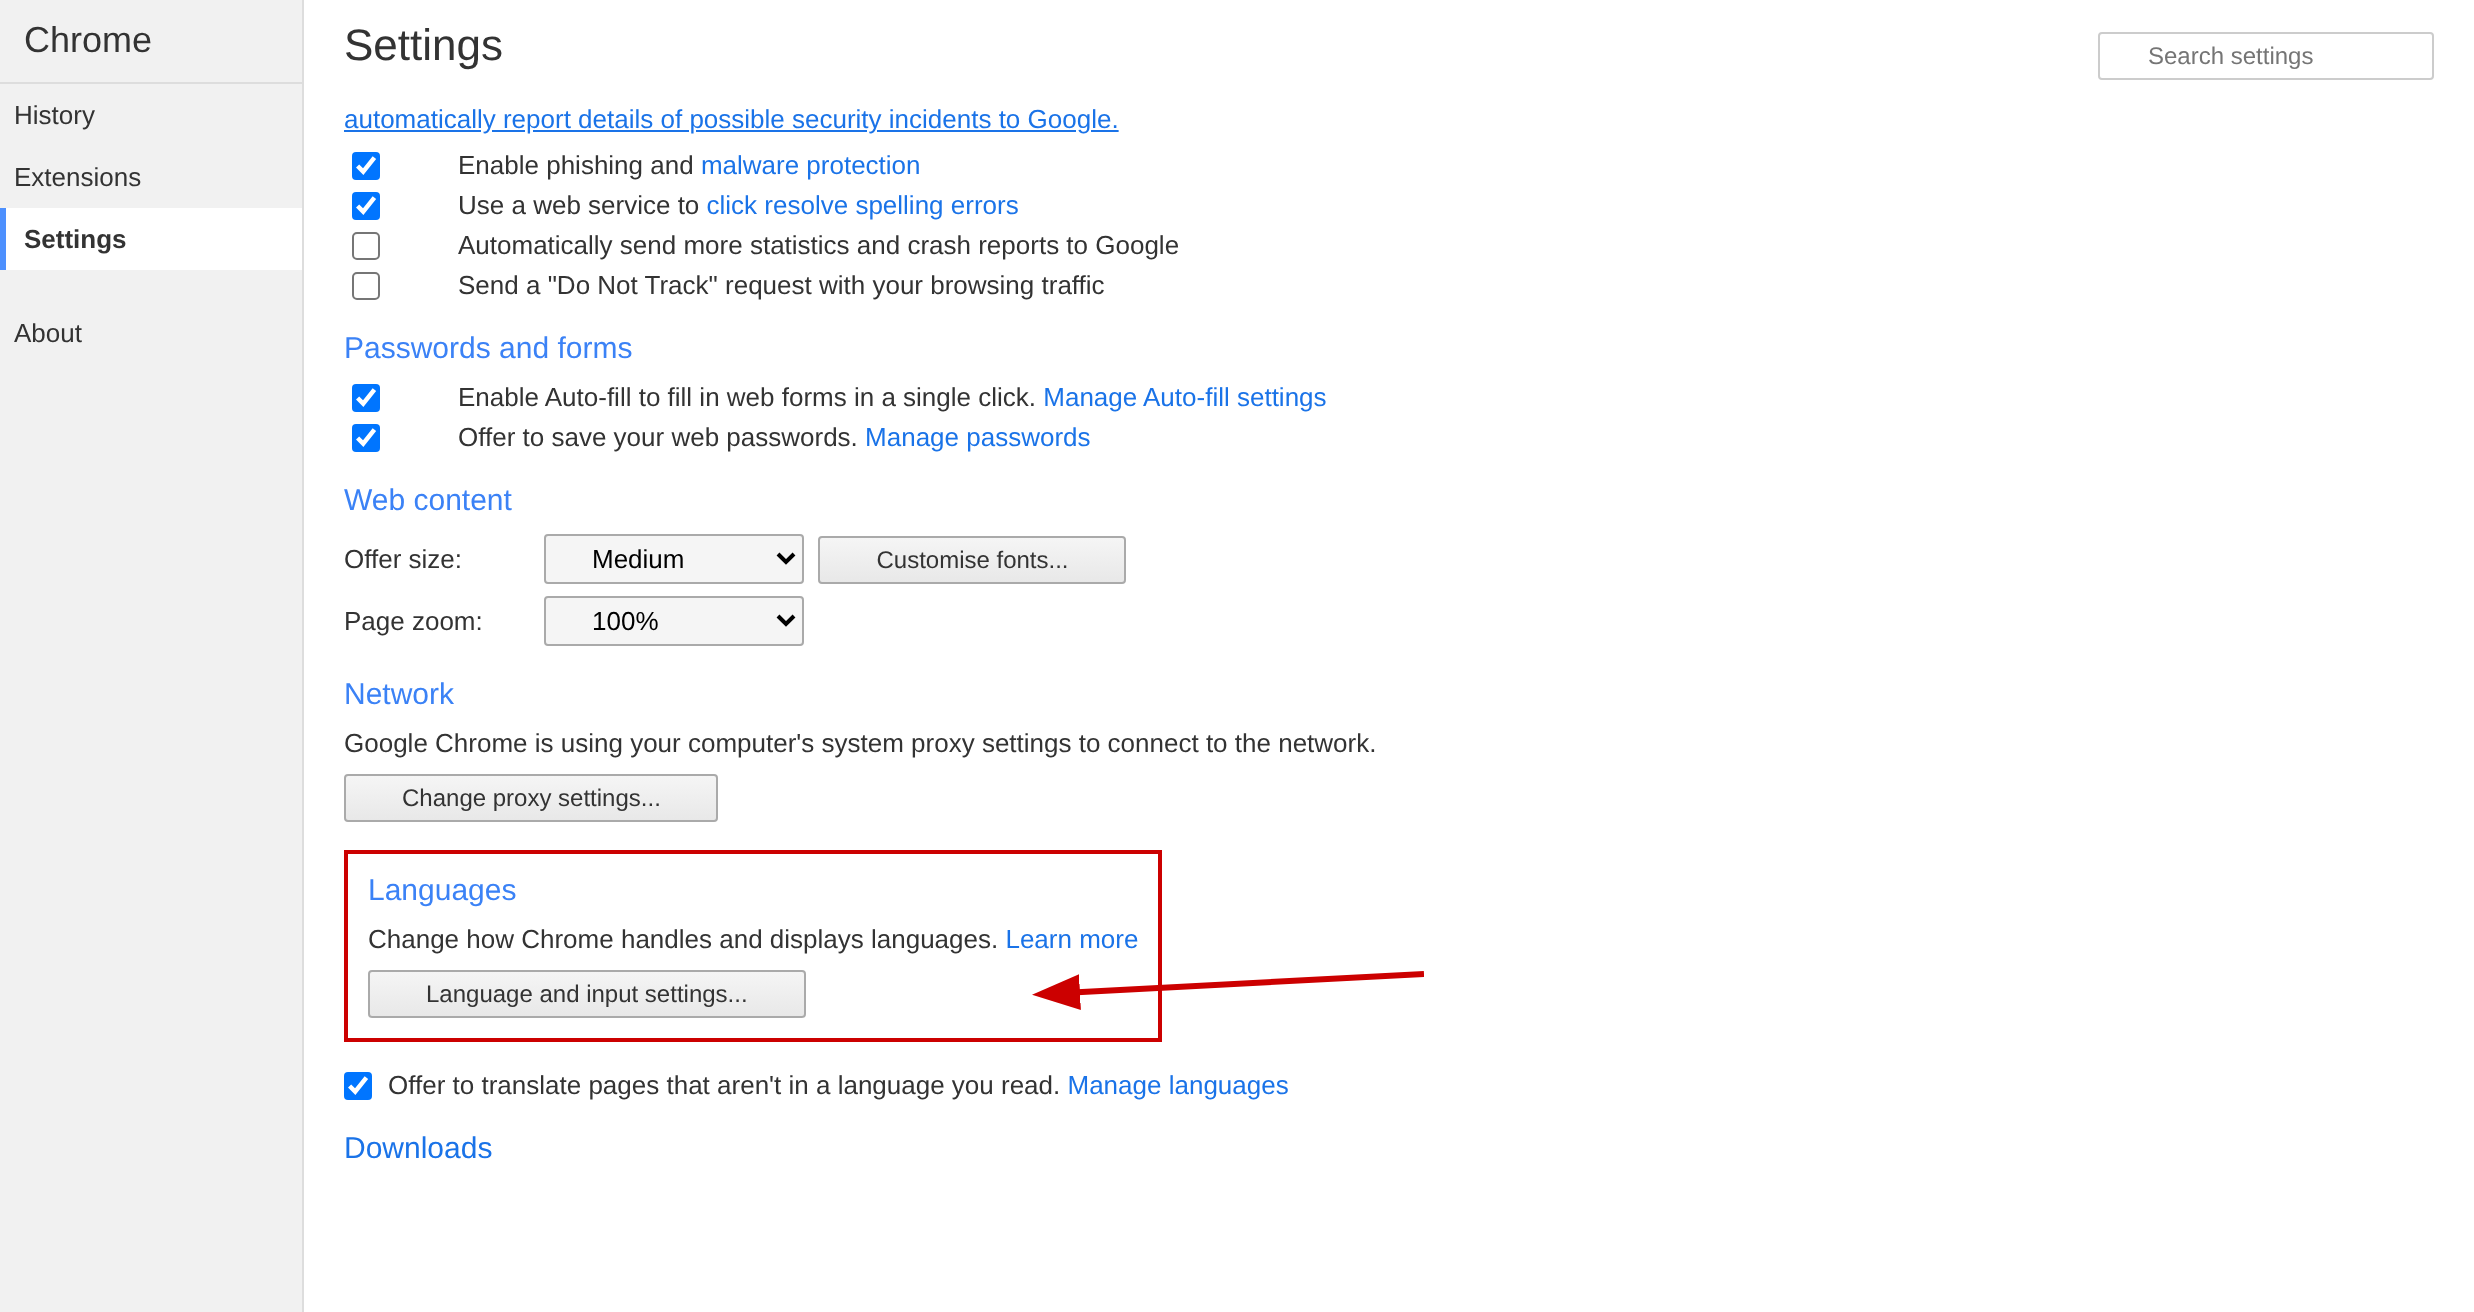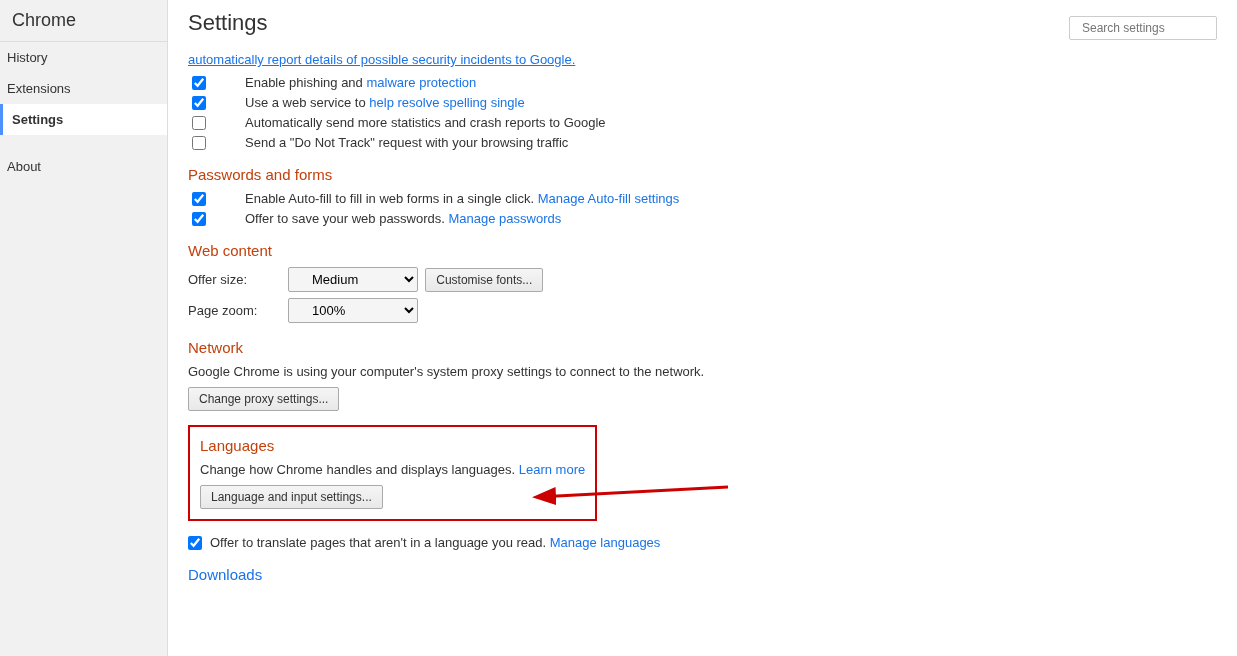--- a/index.html
+++ b/index.html
@@ -1,20 +1,20 @@
 <!DOCTYPE html>
 <html><head>
   <meta charset="utf-8">
   <style>
     * { box-sizing: border-box; margin: 0; padding: 0; }
     body { font-family: Arial, sans-serif; font-size: 13px; color: #333; background: #fff; display: flex; height: 656px; overflow: hidden; }
 
     
     #sidebar {
-      width: 168px;
+      width: 152px;
       background: #f1f1f1;
       border-right: 1px solid #ddd;
       padding-top: 0;
       flex-shrink: 0;
     }
     .sidebar-title {
       font-size: 18px;
       color: #333;
       padding: 10px 12px 10px 12px;
       font-weight: normal;
@@ -40,41 +40,41 @@
       padding: 10px 20px 20px 20px;
     }
 
     .page-title {
       font-size: 22px;
       font-weight: normal;
       color: #333;
       margin-bottom: 10px;
     }
     #search-input {
-      width: 148px;
-      padding: 4px 12px;
+      width: 168px;
+      padding: 4px 24px;
       border: 1px solid #ccc;
       border-radius: 2px;
       font-size: 12px;
       color: #999;
       background: #fff;
     }
 
     .header-area {
       display: flex;
       align-items: center;
       justify-content: space-between;
       position: relative;
       margin-bottom: 6px;
     }
 
     
     .section-title {
       font-size: 15px;
-      color: #c2410c;
+      color: #3b82f6;
       margin: 16px 0 8px 0;
       font-weight: normal;
     }
 
     .settings-row {
       display: flex;
       align-items: center;
       margin: 5px 0;
       padding-left: 4px;
       gap: 31px;
@@ -110,21 +110,21 @@
       padding: 3px 20px 3px 19px;
       border: 1px solid #aaa;
       border-radius: 2px;
       font-size: 13px;
       background: #f5f5f5;
       cursor: pointer;
       width: 130px;
       appearance: auto;
     }
     .btn {
-      padding: 4px 10px;
+      padding: 4px 28px;
       border: 1px solid #aaa;
       border-radius: 2px;
       background: linear-gradient(#f5f5f5, #e8e8e8);
       font-size: 12px;
       cursor: pointer;
       color: #333;
     }
 
     
     .network-text {
@@ -199,21 +199,21 @@
     
     <div class="top-cut-text">automatically report details of possible security incidents to Google.</div>
 
     
     <div class="settings-row">
       <input type="checkbox" checked="" style="">
       <label>Enable phishing and <a>malware protection</a></label>
     </div>
     <div class="settings-row">
       <input type="checkbox" checked="" style="">
-      <label>Use a web service to <a>help resolve spelling single</a></label>
+      <label>Use a web service to <a>click resolve spelling errors</a></label>
     </div>
     <div class="settings-row">
       <input type="checkbox" style="">
       <label>Automatically send more statistics and crash reports to Google</label>
     </div>
     <div class="settings-row">
       <input type="checkbox" style="">
       <label>Send a "Do Not Track" request with your browsing traffic</label>
     </div>
 

